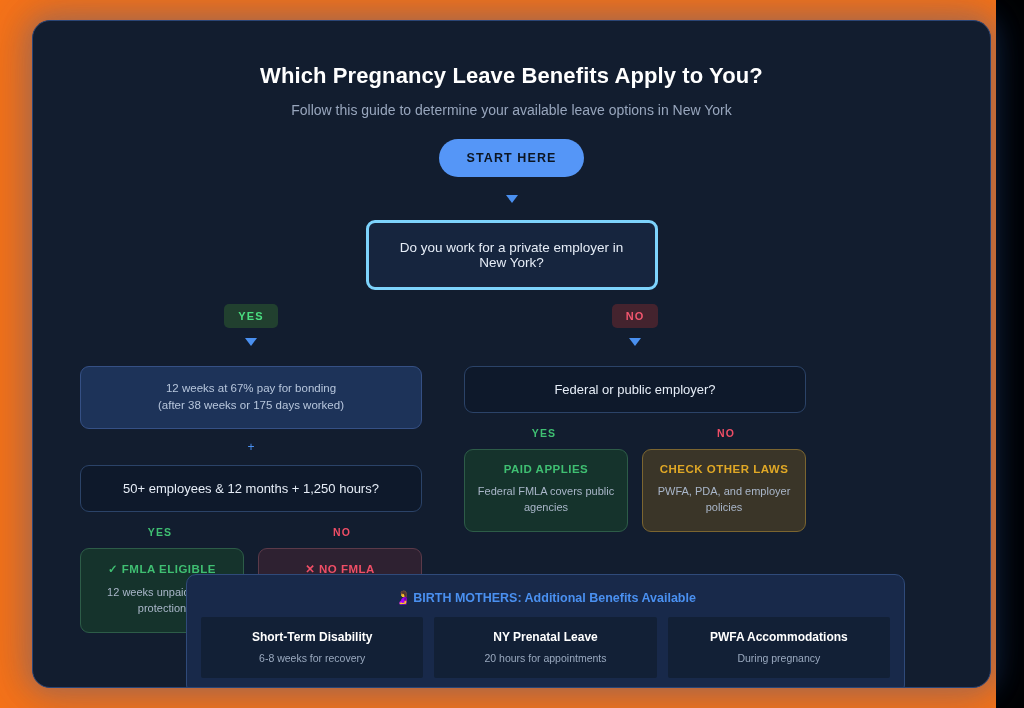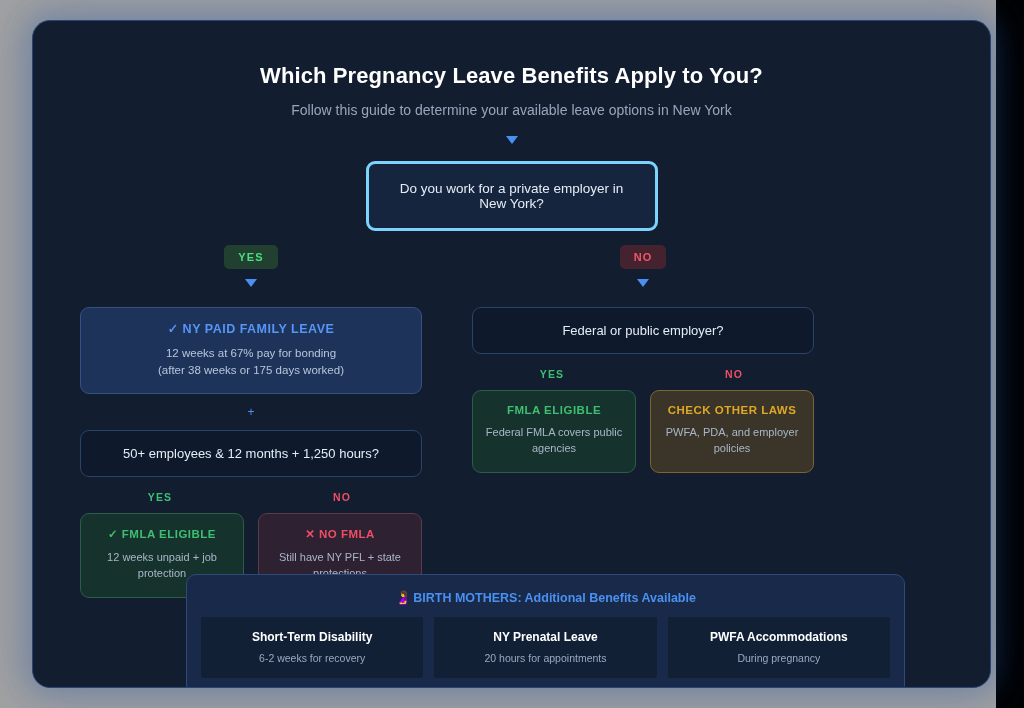--- a/index.html
+++ b/index.html
@@ -9,21 +9,21 @@
     height: 708px;
     background: #000000;
     font-family: "Liberation Sans", sans-serif;
     overflow: hidden;
   }
 
   #root {
     position: relative;
     width: 996px;
     height: 708px;
-    background: #a3a3a3;
+    background: #f97316;
     text-decoration: underline;
   }
 
   
   .panel {
     position: absolute;
     left: 32px;
     top: 20px;
     width: 959px;
     height: 668px;
@@ -126,21 +126,21 @@
     text-align: center;
   }
   .lbl.yes { color: #3fbf72; }
   .lbl.no  { color: #ef4e66; }
 
   
   .branches {
     position: relative;
     margin-top: 20px;
     display: flex;
-    gap: 40px;
+    gap: 32px;
   }
   .col { width: 342px; }
   .col-left  { margin-left: 19px; }
   .col-right { margin-left: 10px; }
 
   .pill-row {
     display: flex;
     justify-content: space-between;
     width: 100%;
   }
@@ -232,20 +232,23 @@
 </head>
 <body>
 
 <div id="root">
   <div class="panel">
     <div class="panel-inner">
 
       <div class="title">Which Pregnancy Leave Benefits Apply to You?</div>
       <div class="subtitle">Follow this guide to determine your available leave options in New York</div>
 
+      <div class="start-wrap">
+        <button class="start-btn">START HERE</button>
+      </div>
 
       <div class="arrow-row arrow-gap-a">
         <div class="arrow-down"></div>
       </div>
 
       <div class="qbox qbox-top">Do you work for a private employer in New York?</div>
 
       <div class="spacer-14"></div>
       <div class="branches" style="margin-top:0;">
         <div class="col col-left">
@@ -262,21 +265,20 @@
           <div class="spacer-10"></div>
           <div class="arrow-down"></div>
         </div>
       </div>
 
       <div class="branches">
 
         <div class="col col-left">
 
           <div class="card blue">
-            <div class="card-title">✓ NY PAID FAMILY LEAVE</div>
             <div class="card-desc">12 weeks at 67% pay for bonding</div>
             <div class="card-desc">(after 38 weeks or 175 days worked)</div>
           </div>
 
           <div class="spacer-12"></div>
           <div class="plus-sign">+</div>
           <div class="spacer-12"></div>
 
           <div class="dec-box">50+ employees &amp; 12 months + 1,250 hours?</div>
 
@@ -305,40 +307,40 @@
 
           <div class="spacer-14"></div>
           <div class="pill-row">
             <div class="lbl yes" style="width:160px;">YES</div>
             <div class="lbl no" style="width:160px;">NO</div>
           </div>
           <div class="spacer-10"></div>
 
           <div class="two-up">
             <div class="card green">
-              <div class="card-title">FMLA ELIGIBLE</div>
+              <div class="card-title">PAID APPLIES</div>
               <div class="card-desc">Federal FMLA covers public agencies</div>
             </div>
             <div class="card amber">
               <div class="card-title">CHECK OTHER LAWS</div>
               <div class="card-desc">PWFA, PDA, and employer policies</div>
             </div>
           </div>
         </div>
       </div>
     </div>
 
     <div class="extras">
       <div class="extras-head">
         <span class="emoji">🤰</span><span>BIRTH MOTHERS: Additional Benefits Available</span>
       </div>
       <div class="extras-row">
         <div class="extra-card">
           <div class="extra-title">Short-Term Disability</div>
-          <div class="extra-desc">6-2 weeks for recovery</div>
+          <div class="extra-desc">6-8 weeks for recovery</div>
         </div>
         <div class="extra-card">
           <div class="extra-title">NY Prenatal Leave</div>
           <div class="extra-desc">20 hours for appointments</div>
         </div>
         <div class="extra-card">
           <div class="extra-title">PWFA Accommodations</div>
           <div class="extra-desc">During pregnancy</div>
         </div>
       </div>

